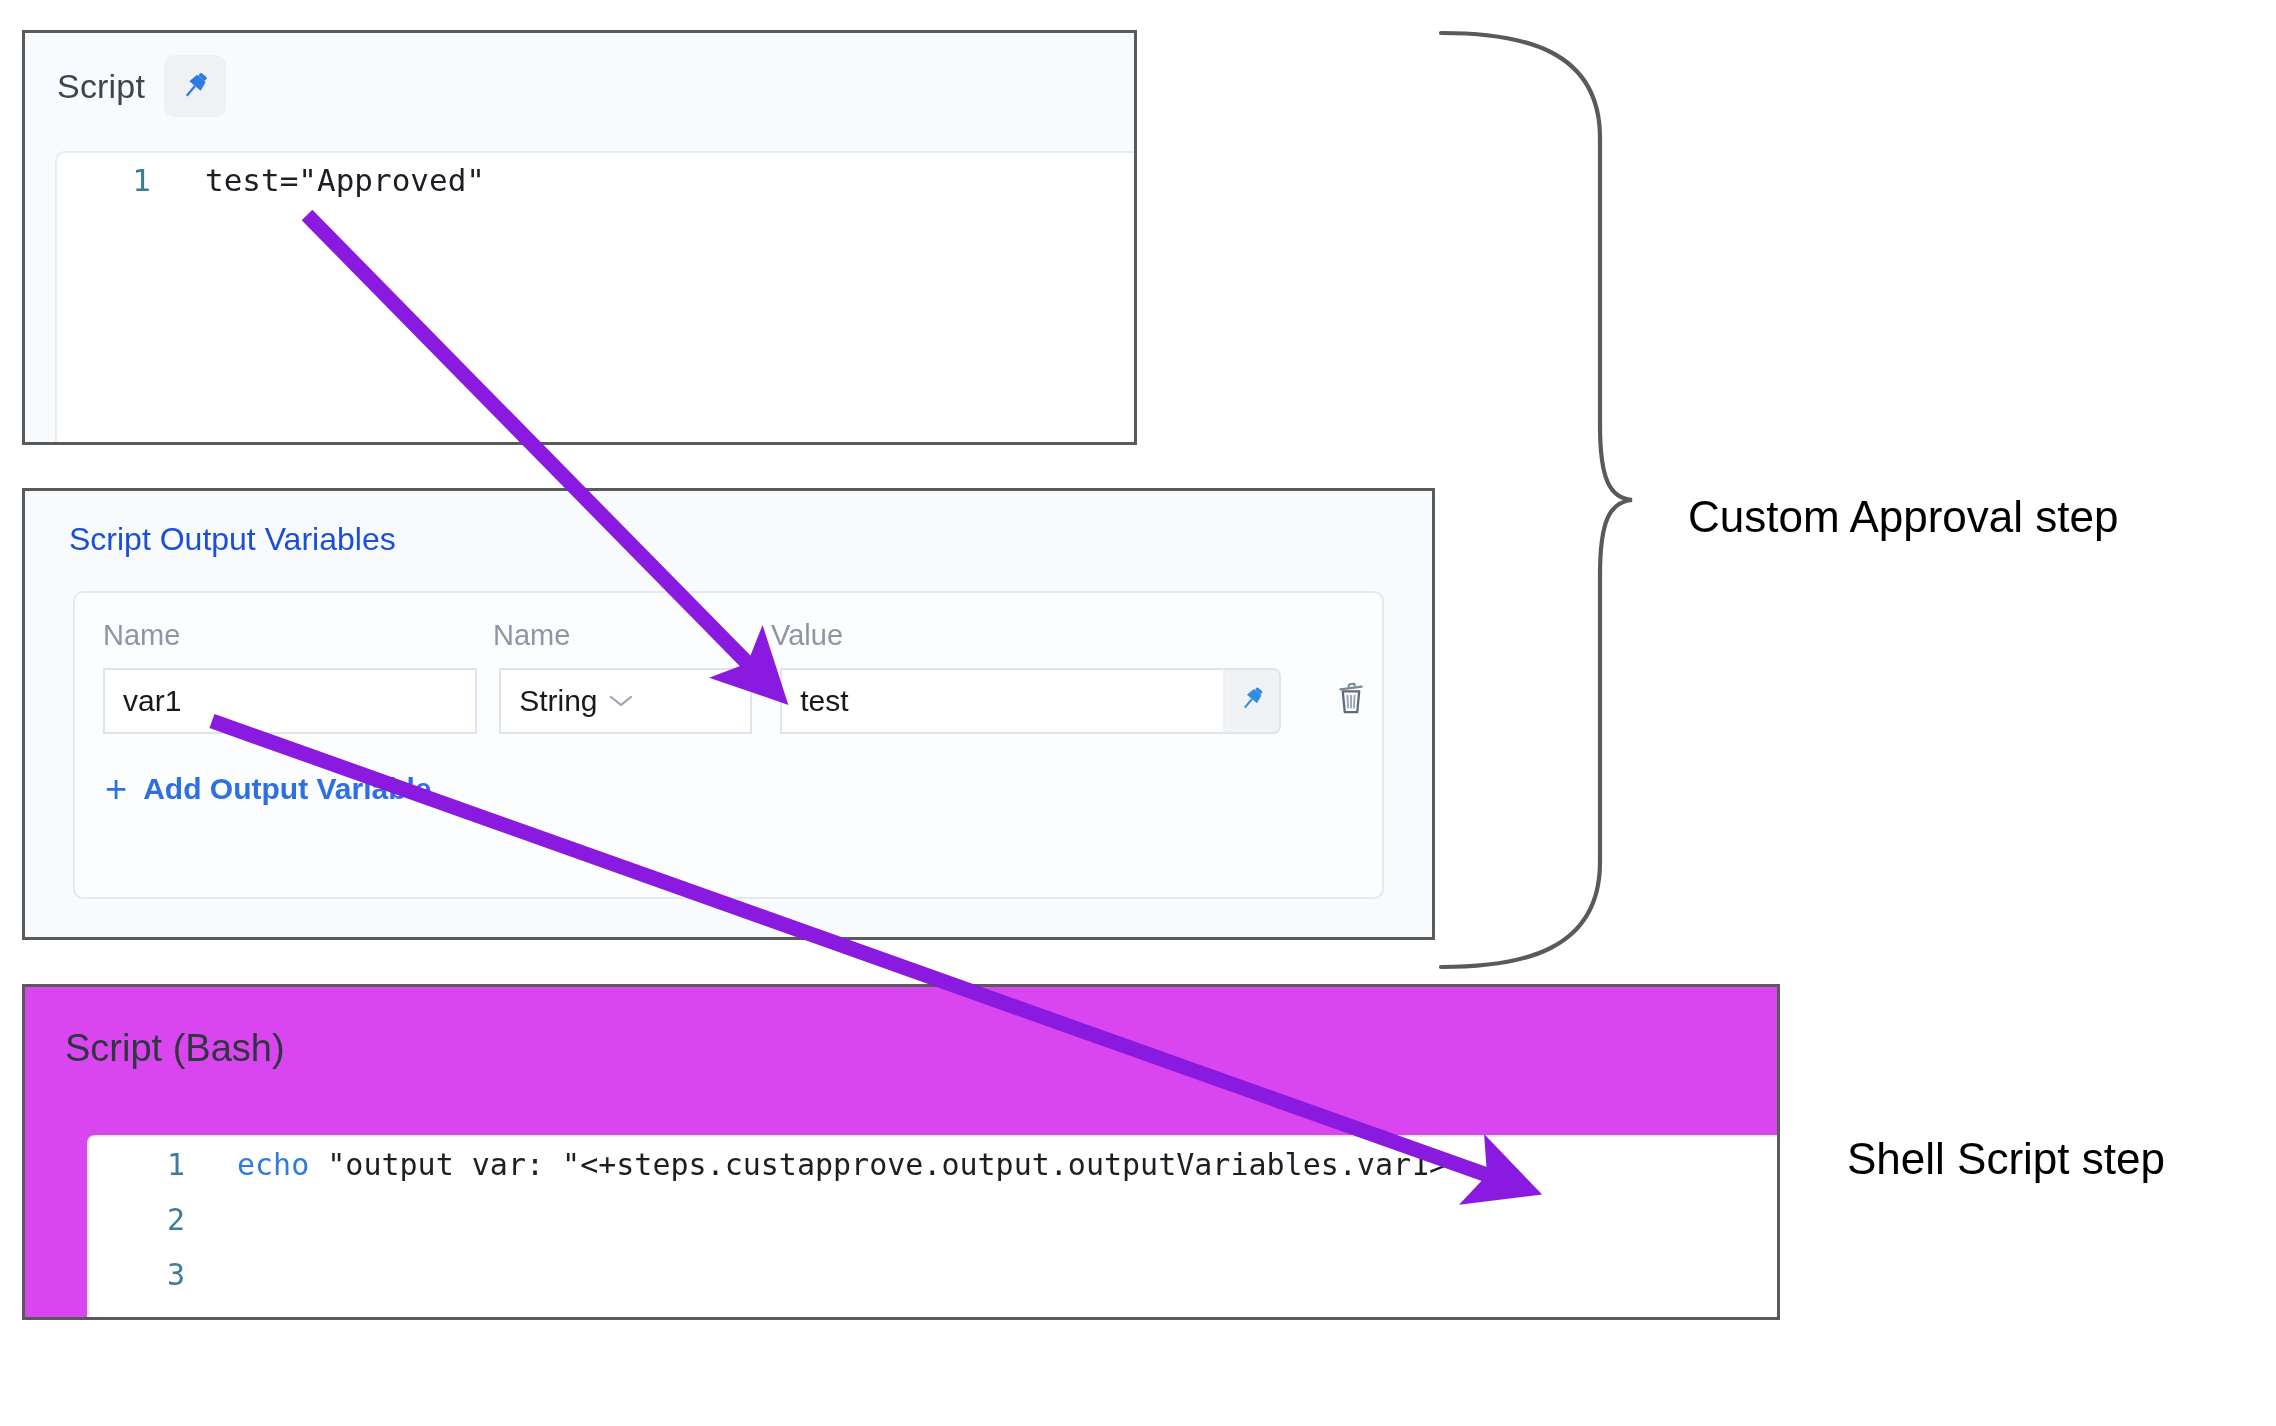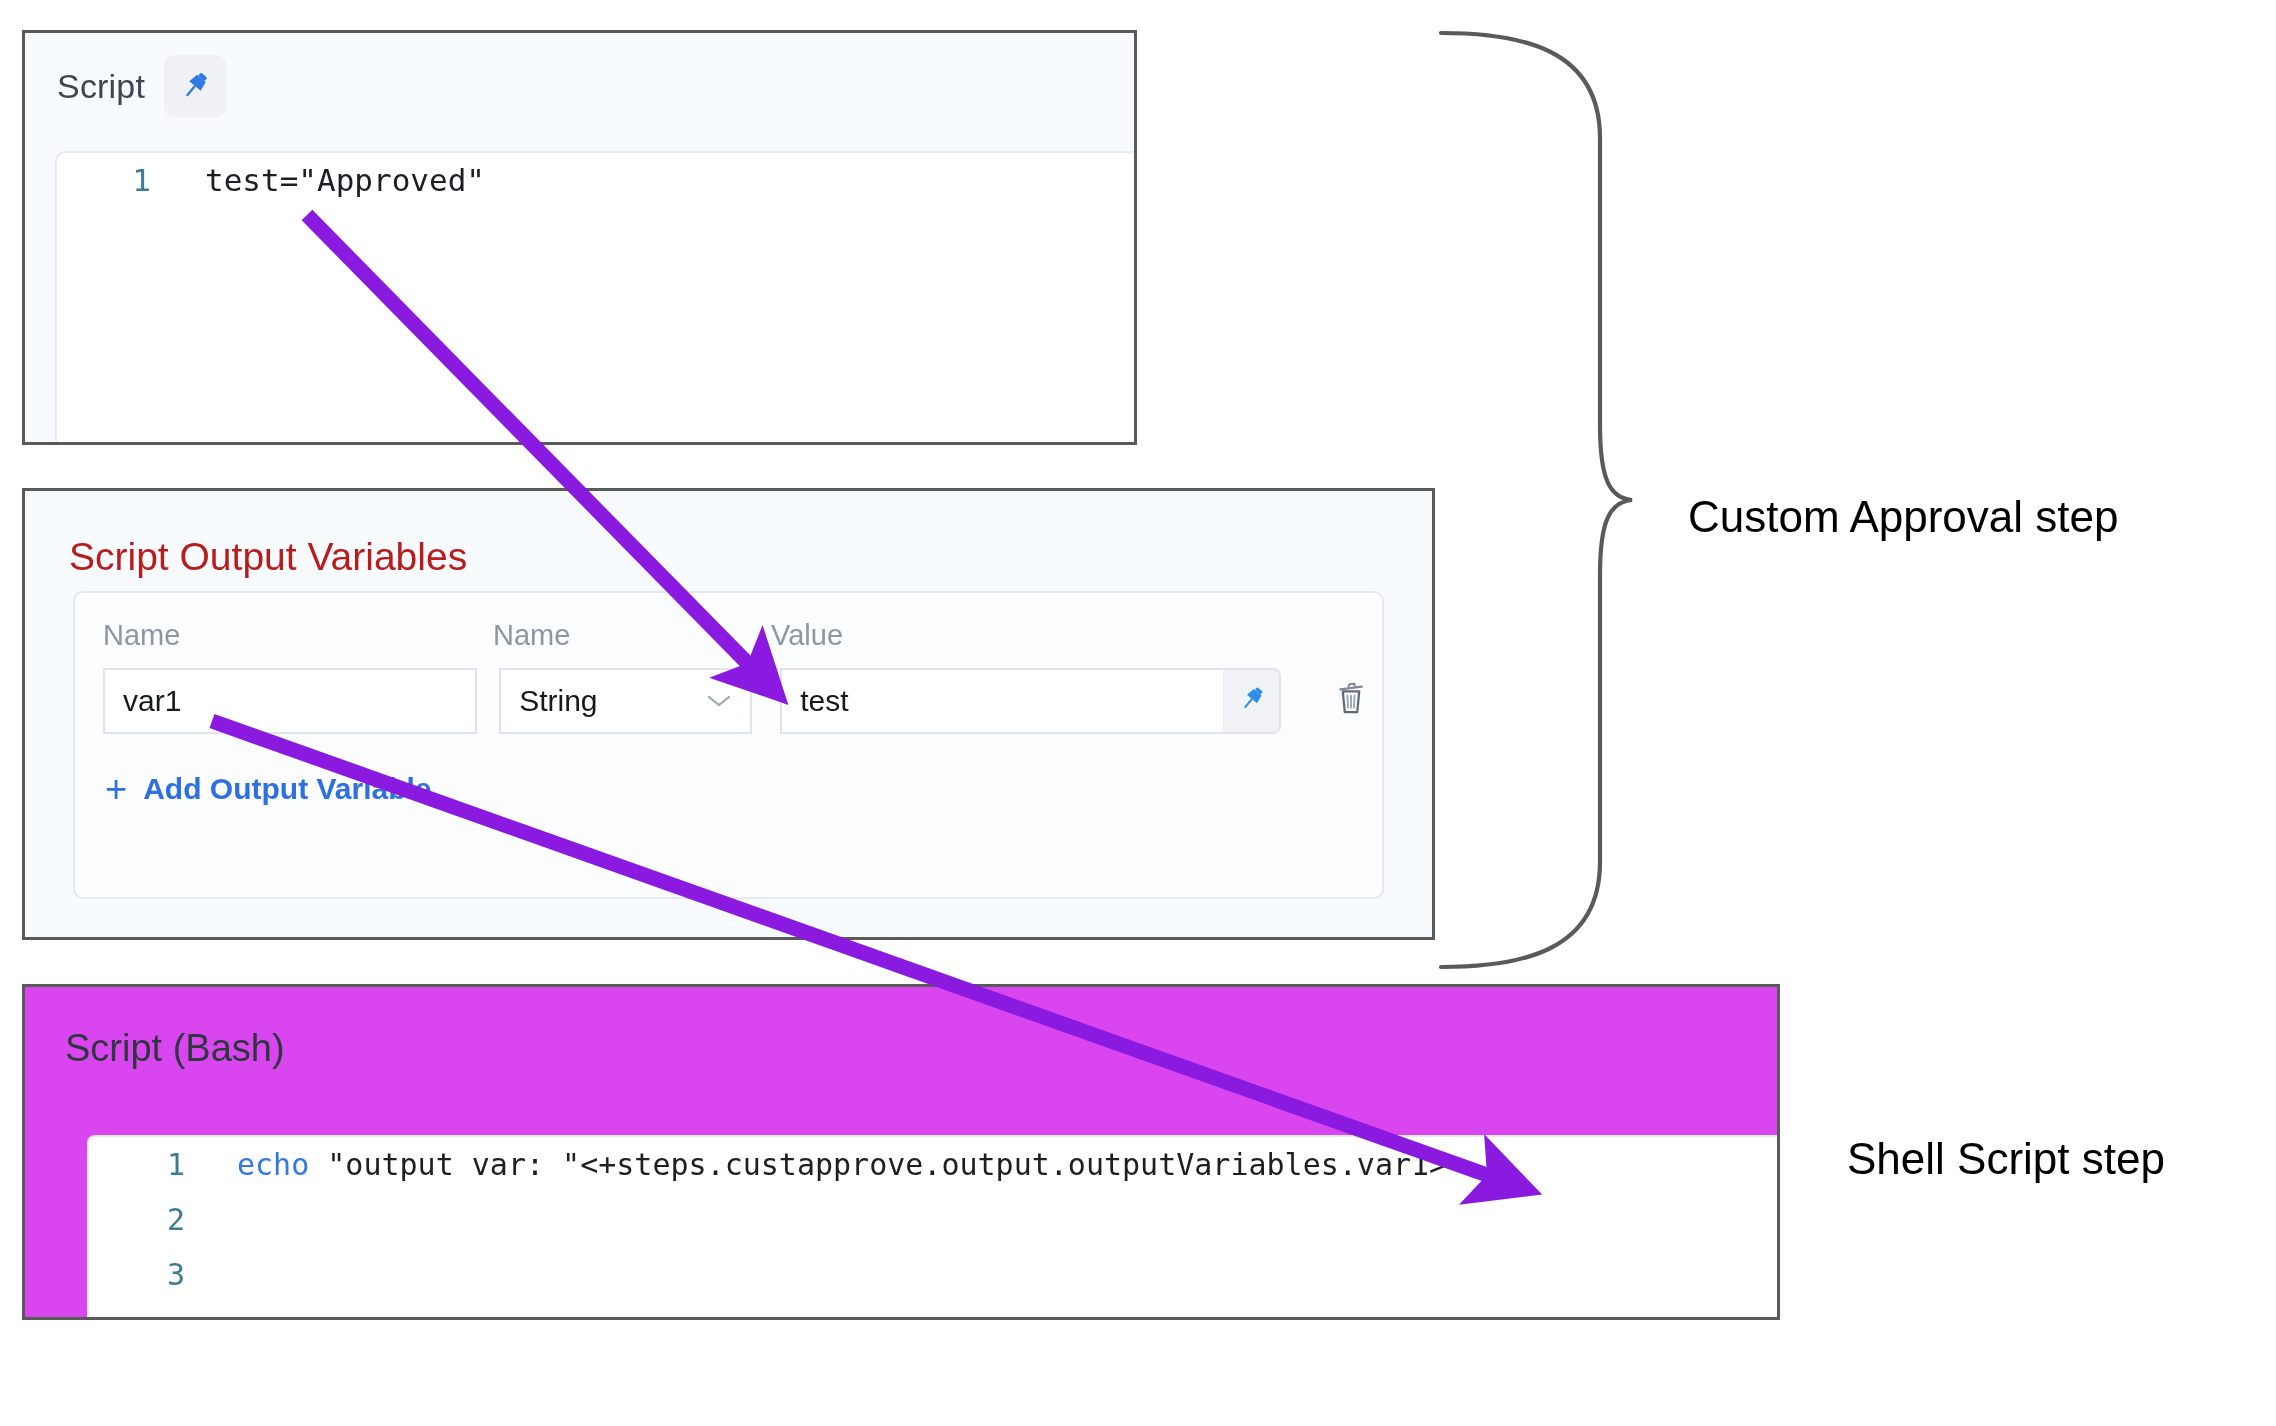--- a/index.html
+++ b/index.html
@@ -84,23 +84,23 @@
   .tok-kw { color: #2f7ae5; }
 
   
   #panel-outvars {
     left: 22px;
     top: 488px;
     width: 1413px;
     height: 452px;
   }
   .outvars-title {
-    padding: 44px 0 0 44px;
-    font-size: 39px;
-    color: #b91c1c;
+    padding: 30px 0 0 44px;
+    font-size: 32px;
+    color: #1d4ed8;
   }
   .outvars-card {
     position: absolute;
     left: 48px;
     top: 100px;
     right: 48px;
     bottom: 38px;
     border: 2px solid #e4e9f0;
     border-radius: 10px;
     background: #fbfdff;
@@ -126,21 +126,21 @@
     border: 2px solid #dfe4ec;
     border-radius: 0;
     background: #ffffff;
     display: flex;
     align-items: center;
     padding: 0 18px;
     font-size: 30px;
     color: #16191d;
   }
   .f-name  { width: 382px; }
-  .f-type  { width: 258px; margin-left: 22px; justify-content: space-between; }
+  .f-type  { width: 258px; margin-left: 22px; }
   .f-value { width: 452px; margin-left: 28px; border-top-right-radius:0; border-bottom-right-radius:0; border-right: none; }
   .chev {
     color: #9aa3b0;
     font-size: 24px;
     line-height: 1;
     margin-left: 10px;
   }
   .value-pin {
     box-sizing: border-box;
     width: 60px;

